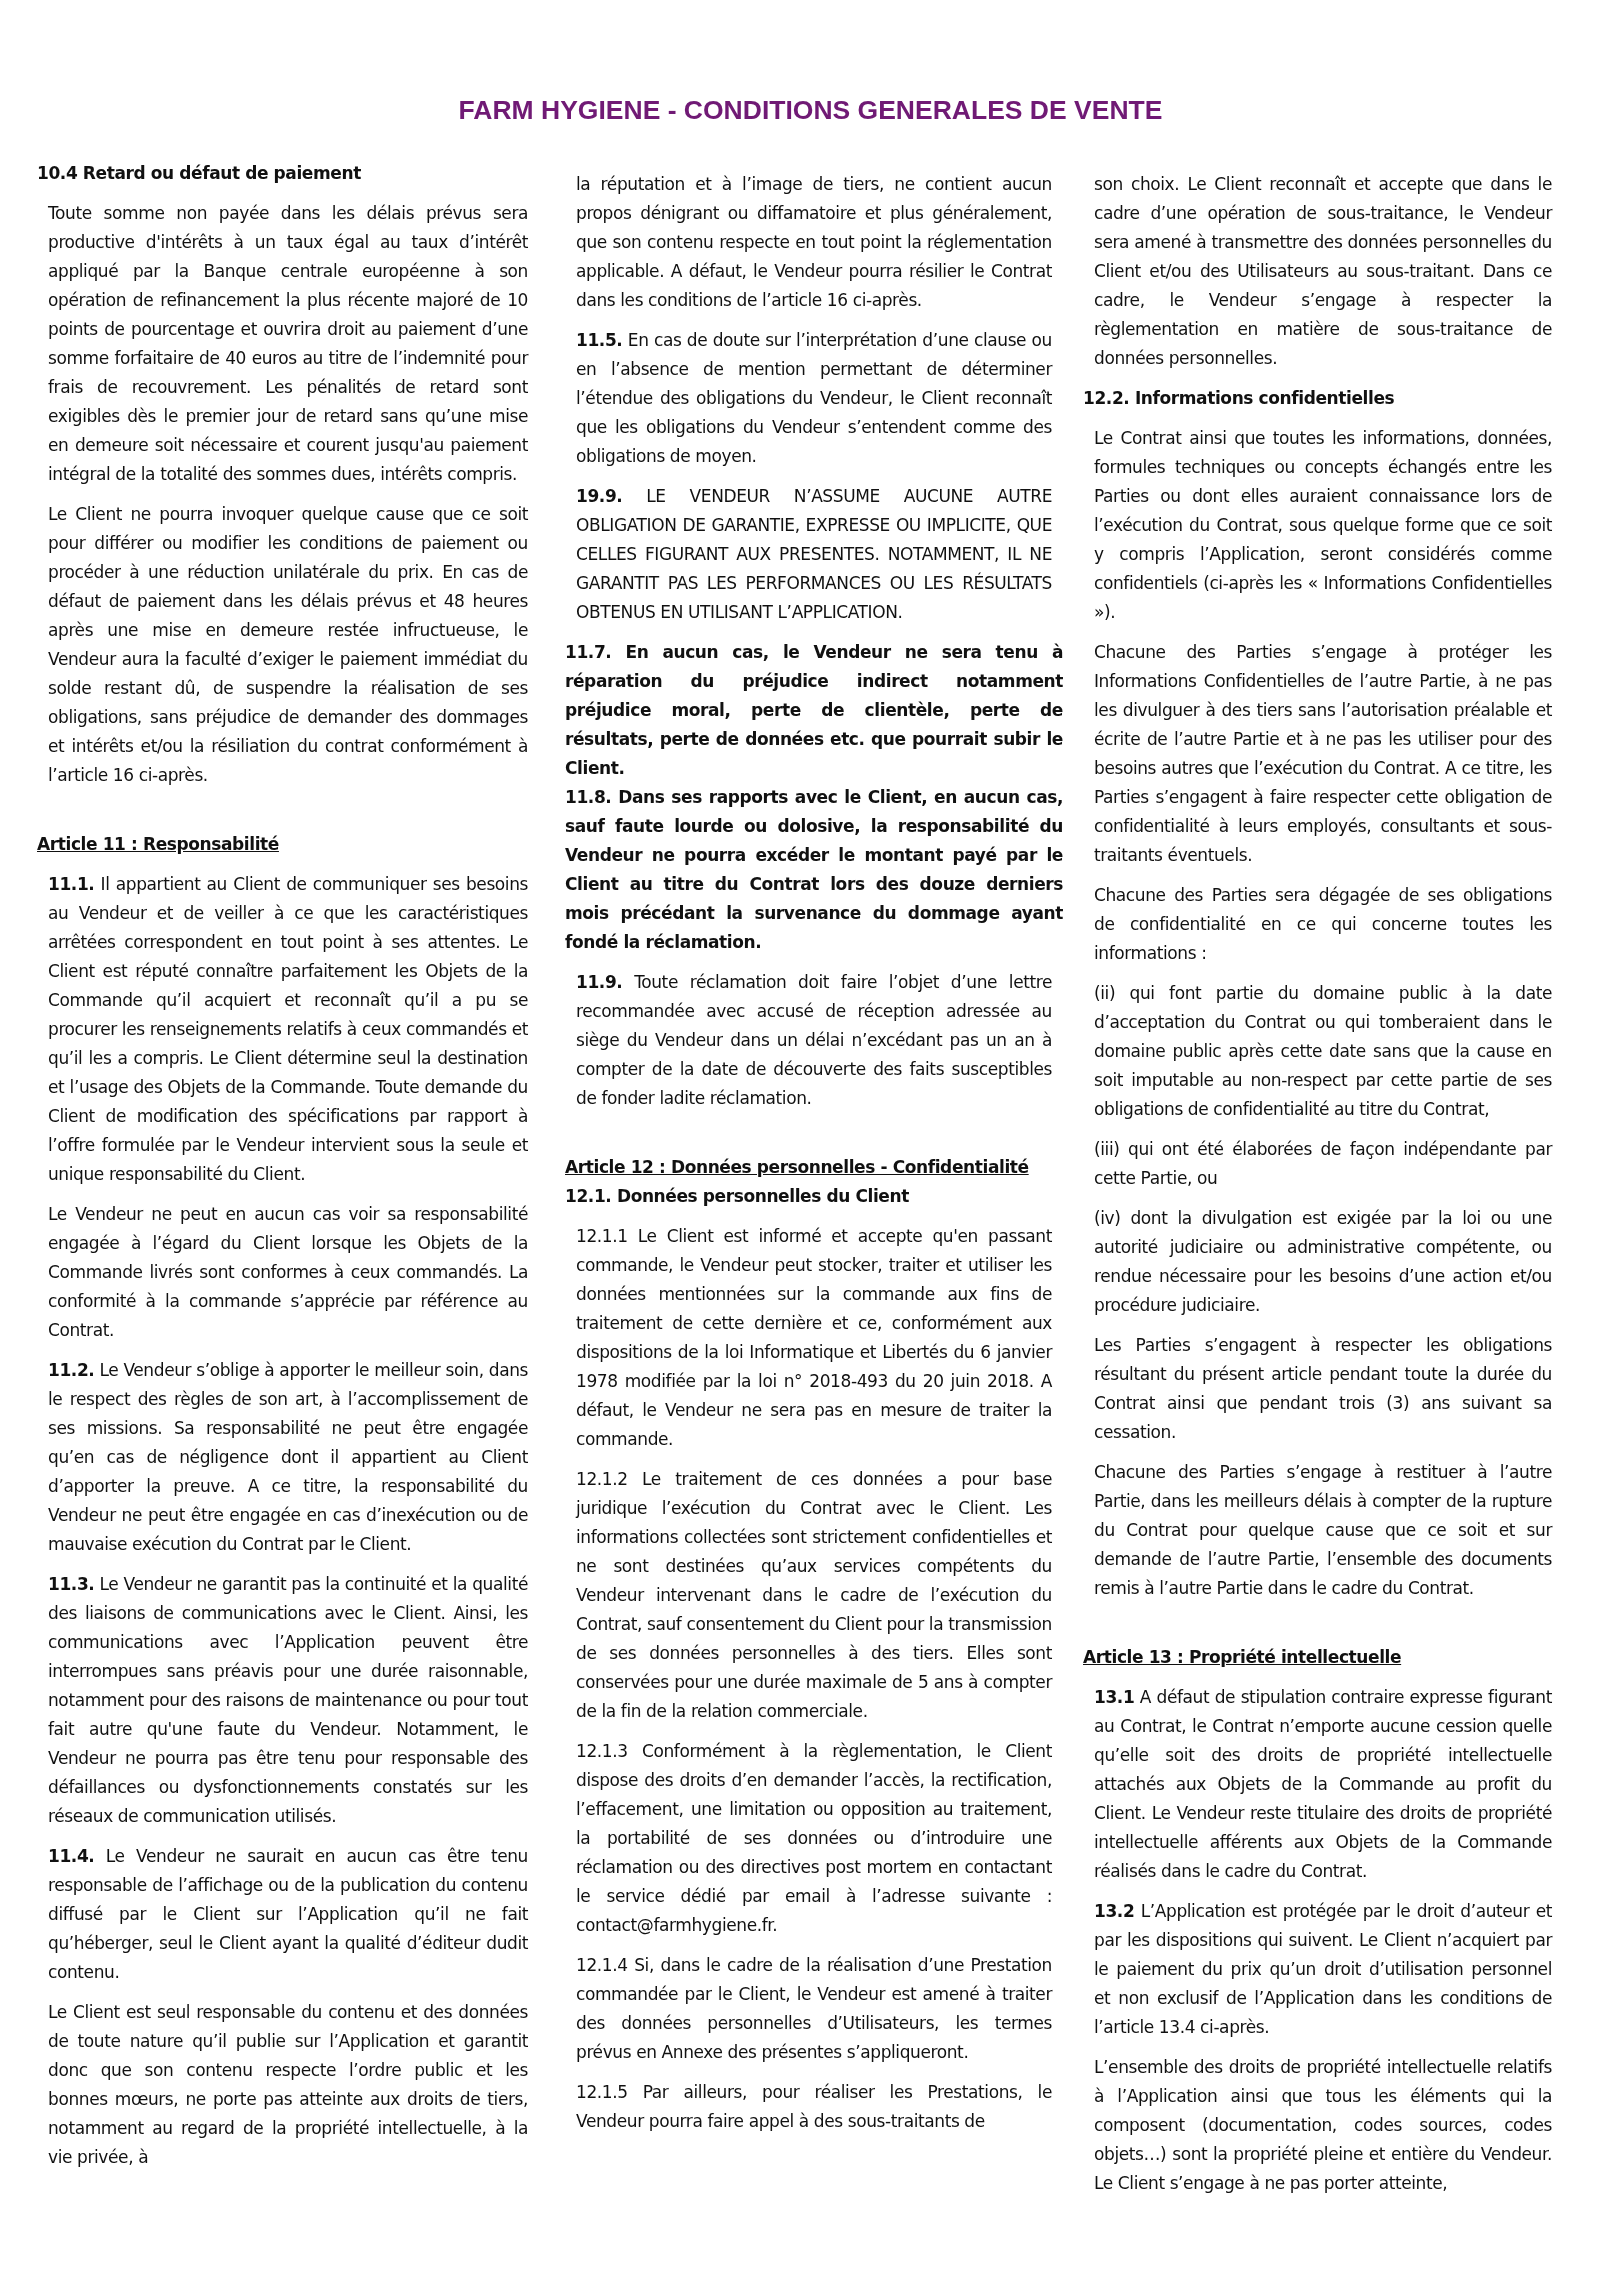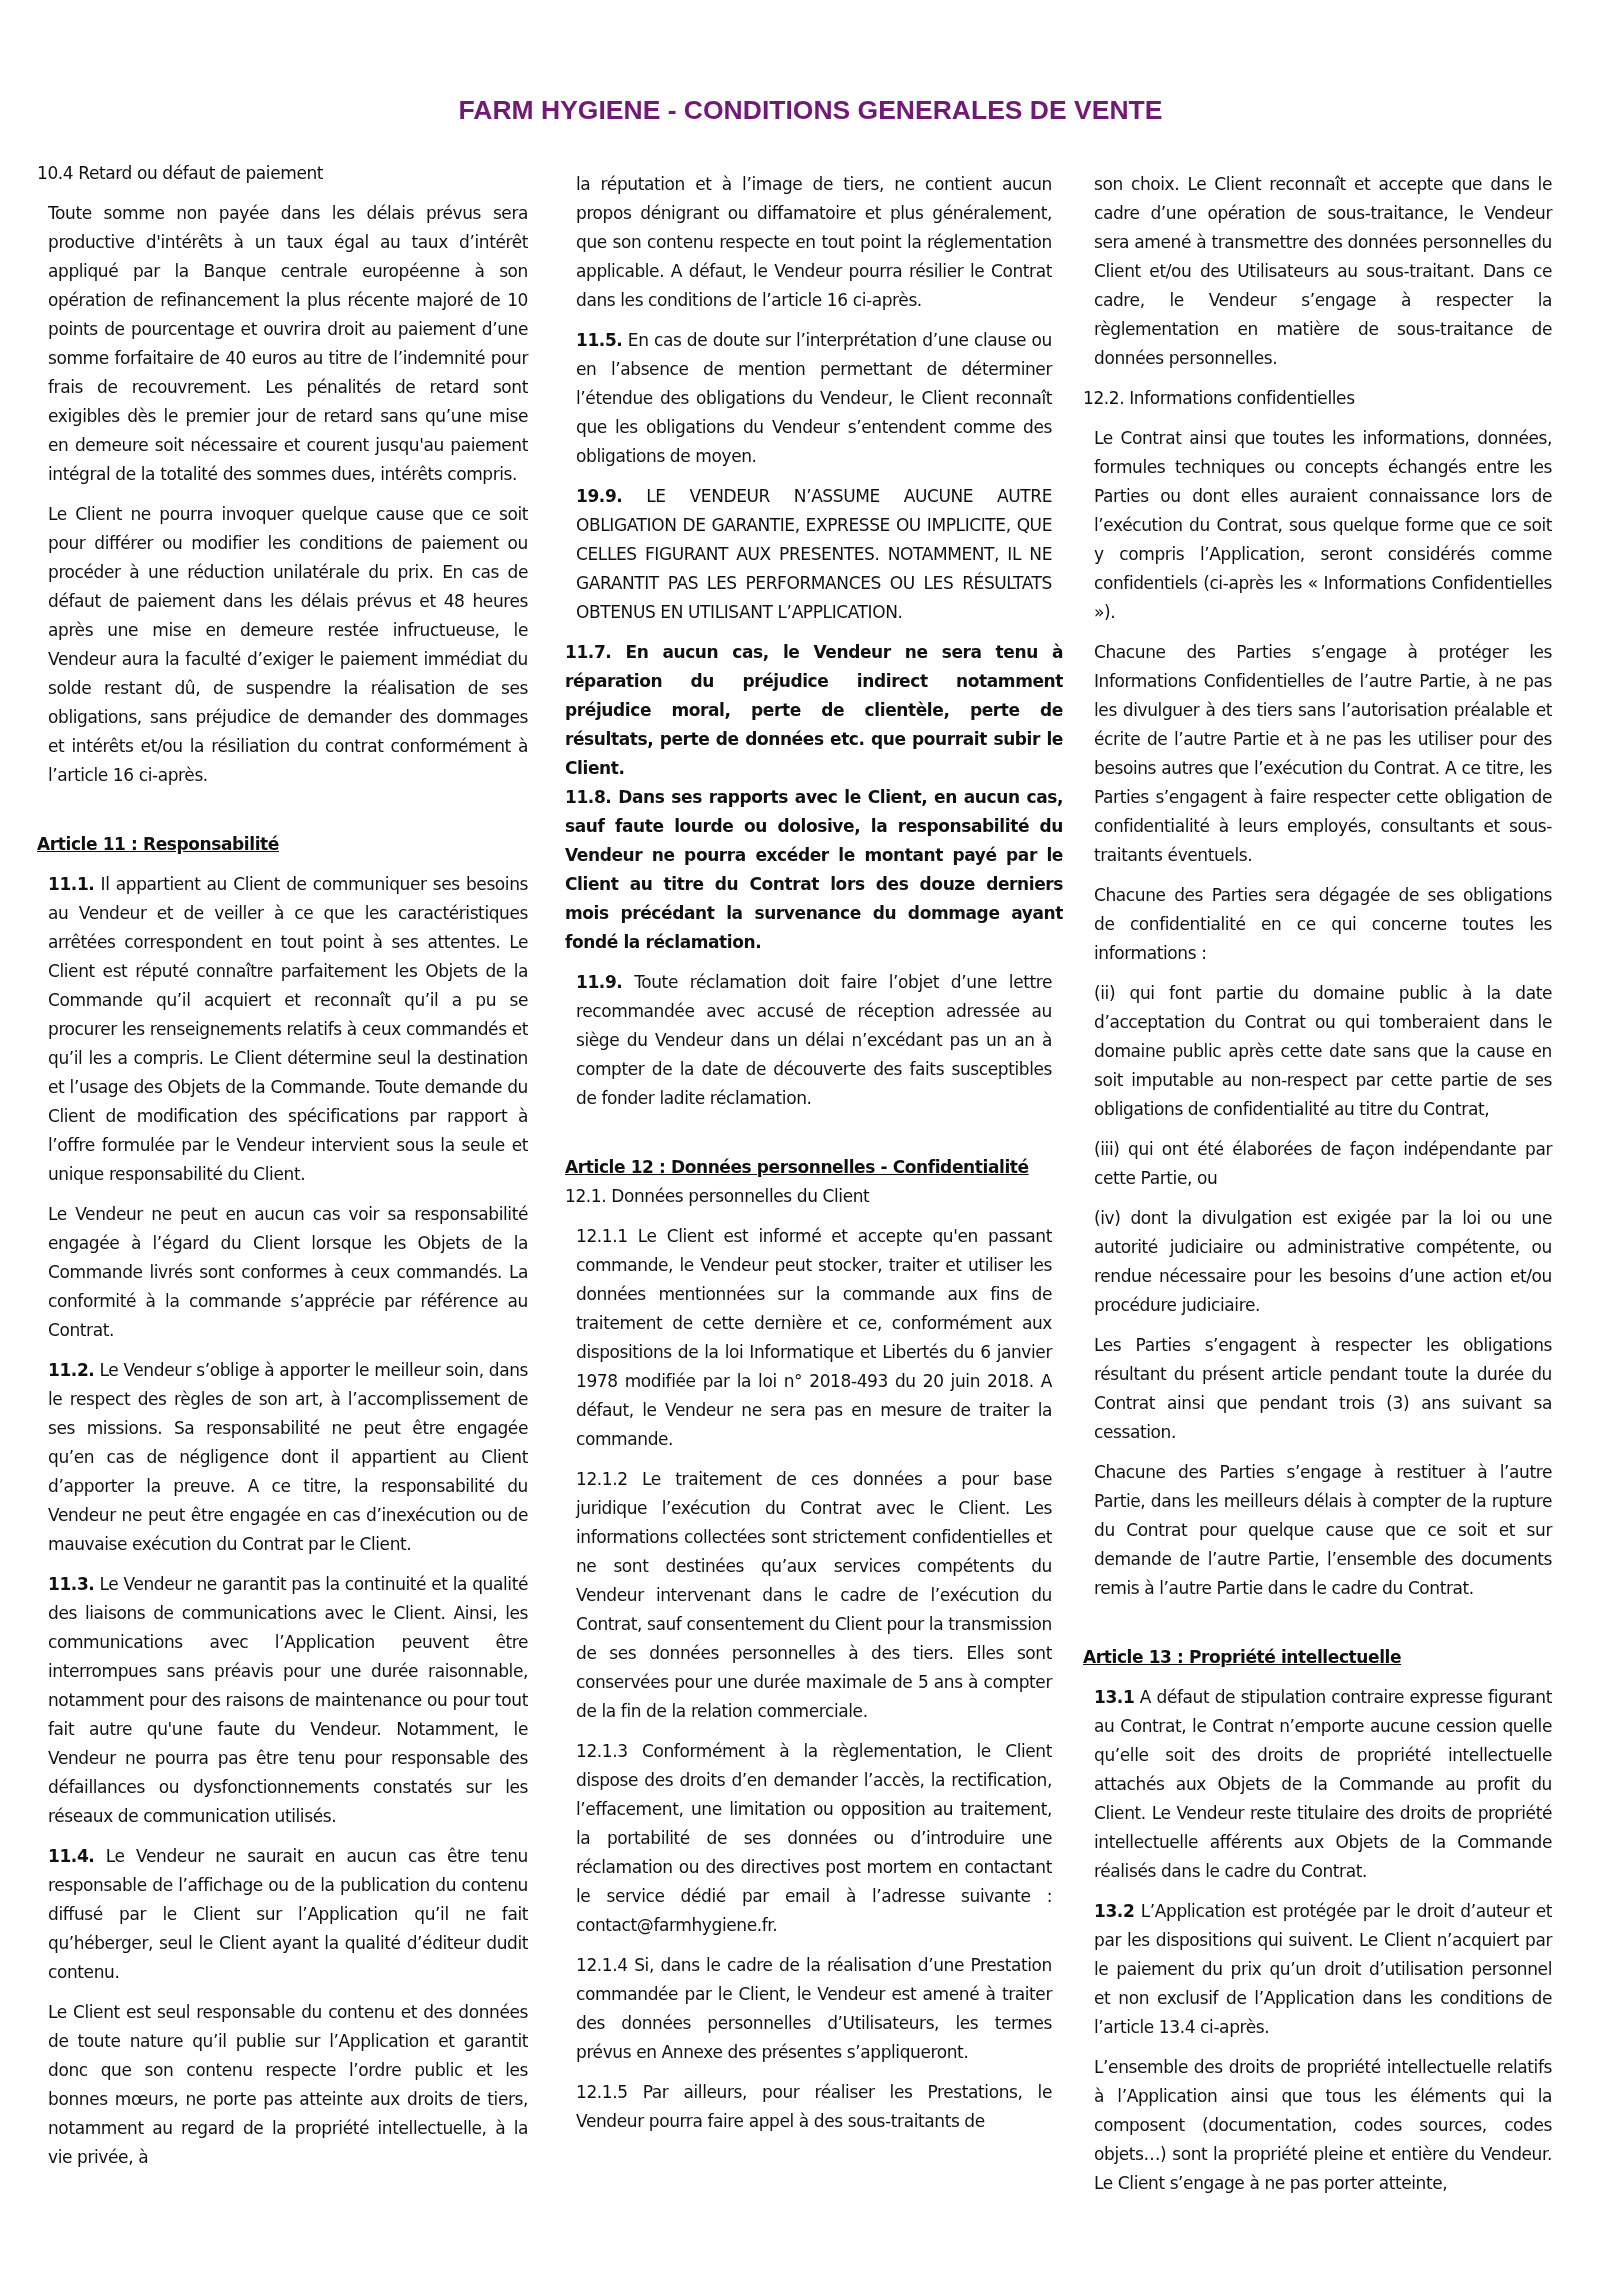--- a/index.html
+++ b/index.html
@@ -12,21 +12,21 @@
   .col {
     position: absolute; top: 159px; width: 502px;
     font-family: "DejaVu Sans", sans-serif; font-size: 17px; line-height: 29px;
     text-align: justify; letter-spacing: -0.4px; word-spacing: 0px;
   }
   .col-left { left: 37px; top: 159px; }
   .col-mid { left: 565px; top: 159px; width: 498px; }
   .col-right { left: 1083px; top: 159px; width: 480px; }
   .p { margin: 11px; }
   .p b, .h b { font-weight: bold; }
-  .h { margin: 0; font-weight: normal; }
+  .h { margin: 0; font-weight: bold; }
   .art { margin: 0; font-weight: bold; text-decoration: underline; }
   .gap { height: 29px; }
   .bold-para { font-weight: bold; margin: 0; }
 </style>
 </head>
 <body>
 
 <div class="title">FARM HYGIENE - CONDITIONS GENERALES DE VENTE</div>
 
 <div class="col col-left">

